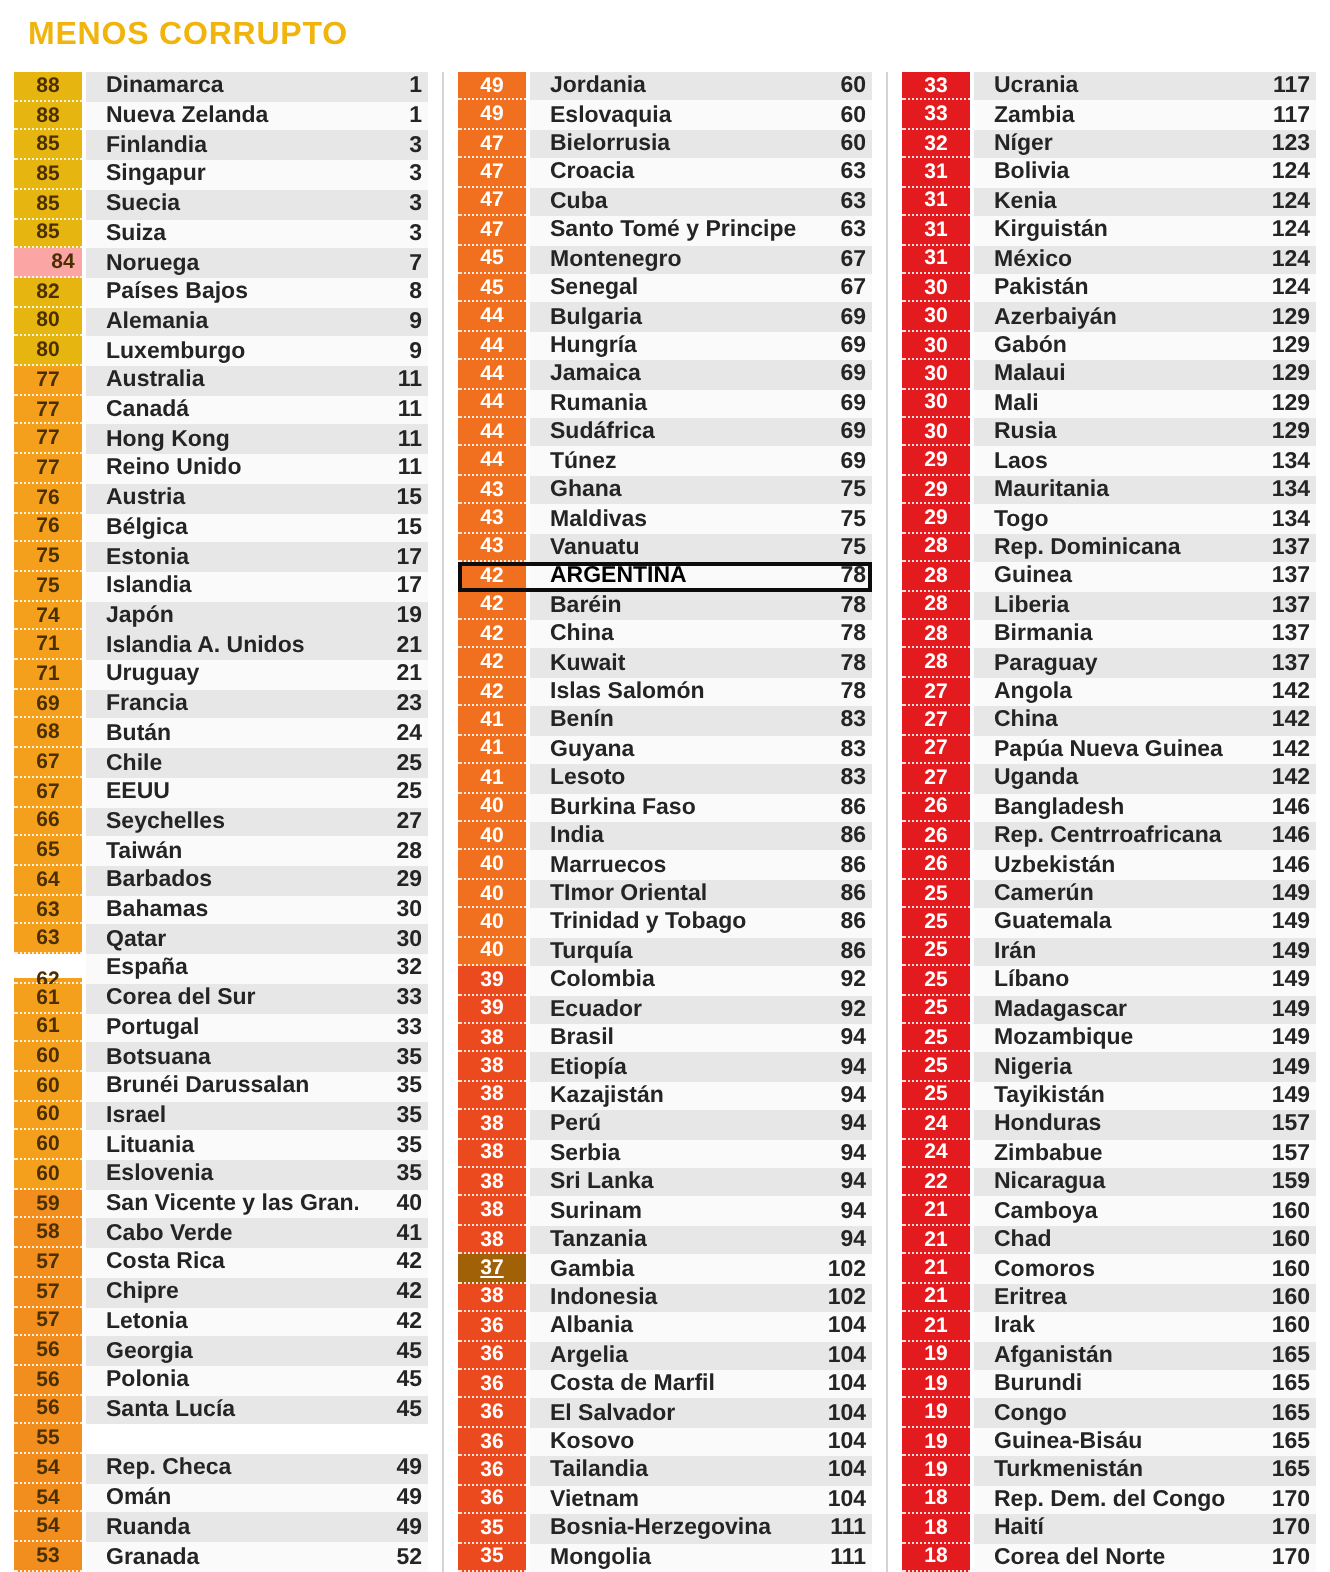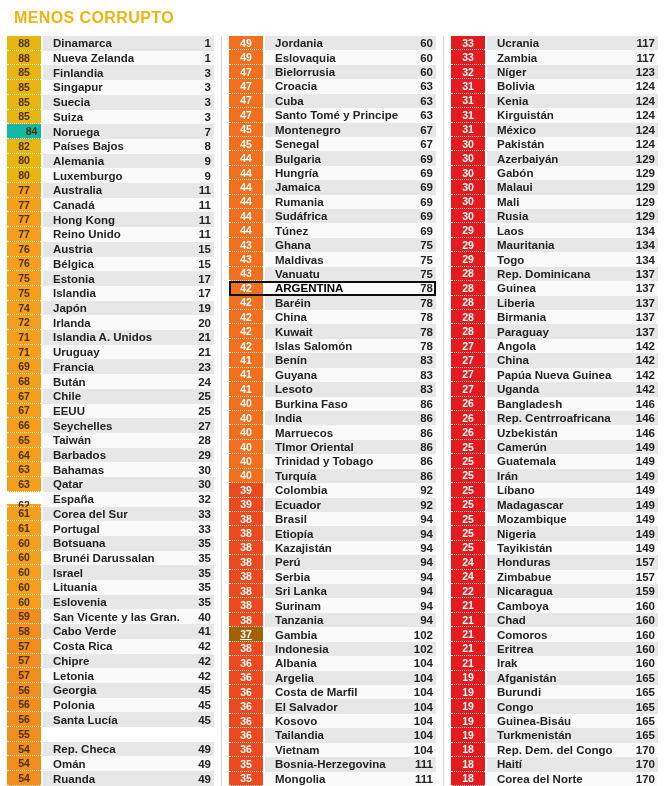--- a/index.html
+++ b/index.html
@@ -68,21 +68,21 @@
           </span>
         </div>
         <div class="row alt">
           <span class="score" style="background: rgb(231, 181, 15); color: rgb(74, 48, 0);">85</span>
           <span class="rest">
             <span class="country">Suiza</span>
             <span class="rank">3</span>
           </span>
         </div>
         <div class="row">
-          <span class="score" style="background: #14b8a6; color: rgb(74, 48, 0); padding-left: 15px;">84</span>
+          <span class="score" style="background: #fca5a5; color: rgb(74, 48, 0); padding-left: 15px;">84</span>
           <span class="rest">
             <span class="country">Noruega</span>
             <span class="rank">7</span>
           </span>
         </div>
         <div class="row alt">
           <span class="score" style="background: rgb(231, 181, 15); color: rgb(74, 48, 0);">82</span>
           <span class="rest">
             <span class="country">Países Bajos</span>
             <span class="rank">8</span>
@@ -158,27 +158,20 @@
             <span class="rank">17</span>
           </span>
         </div>
         <div class="row">
           <span class="score" style="background: rgb(245, 160, 29); color: rgb(74, 48, 0);">74</span>
           <span class="rest">
             <span class="country">Japón</span>
             <span class="rank">19</span>
           </span>
         </div>
-        <div class="row alt">
-          <span class="score" style="background: rgb(245, 160, 29); color: rgb(74, 48, 0);">72</span>
-          <span class="rest">
-            <span class="country">Irlanda</span>
-            <span class="rank">20</span>
-          </span>
-        </div>
         <div class="row">
           <span class="score" style="background: rgb(245, 160, 29); color: rgb(74, 48, 0);">71</span>
           <span class="rest">
             <span class="country">Islandia A. Unidos</span>
             <span class="rank">21</span>
           </span>
         </div>
         <div class="row alt">
           <span class="score" style="background: rgb(245, 160, 29); color: rgb(74, 48, 0);">71</span>
           <span class="rest">
@@ -376,20 +369,27 @@
           <span class="rest">
             <span class="country">Omán</span>
             <span class="rank">49</span>
           </span>
         </div>
         <div class="row">
           <span class="score" style="background: rgb(241, 142, 30); color: rgb(74, 48, 0);">54</span>
           <span class="rest">
             <span class="country">Ruanda</span>
             <span class="rank">49</span>
+          </span>
+        </div>
+        <div class="row alt">
+          <span class="score" style="background: rgb(241, 142, 30); color: rgb(74, 48, 0);">53</span>
+          <span class="rest">
+            <span class="country">Granada</span>
+            <span class="rank">52</span>
           </span>
         </div>
       </div>
     <div class="col">
         <div class="row">
           <span class="score" style="background: rgb(240, 112, 31); color: rgb(255, 255, 255);">49</span>
           <span class="rest">
             <span class="country">Jordania</span>
             <span class="rank">60</span>
           </span>

